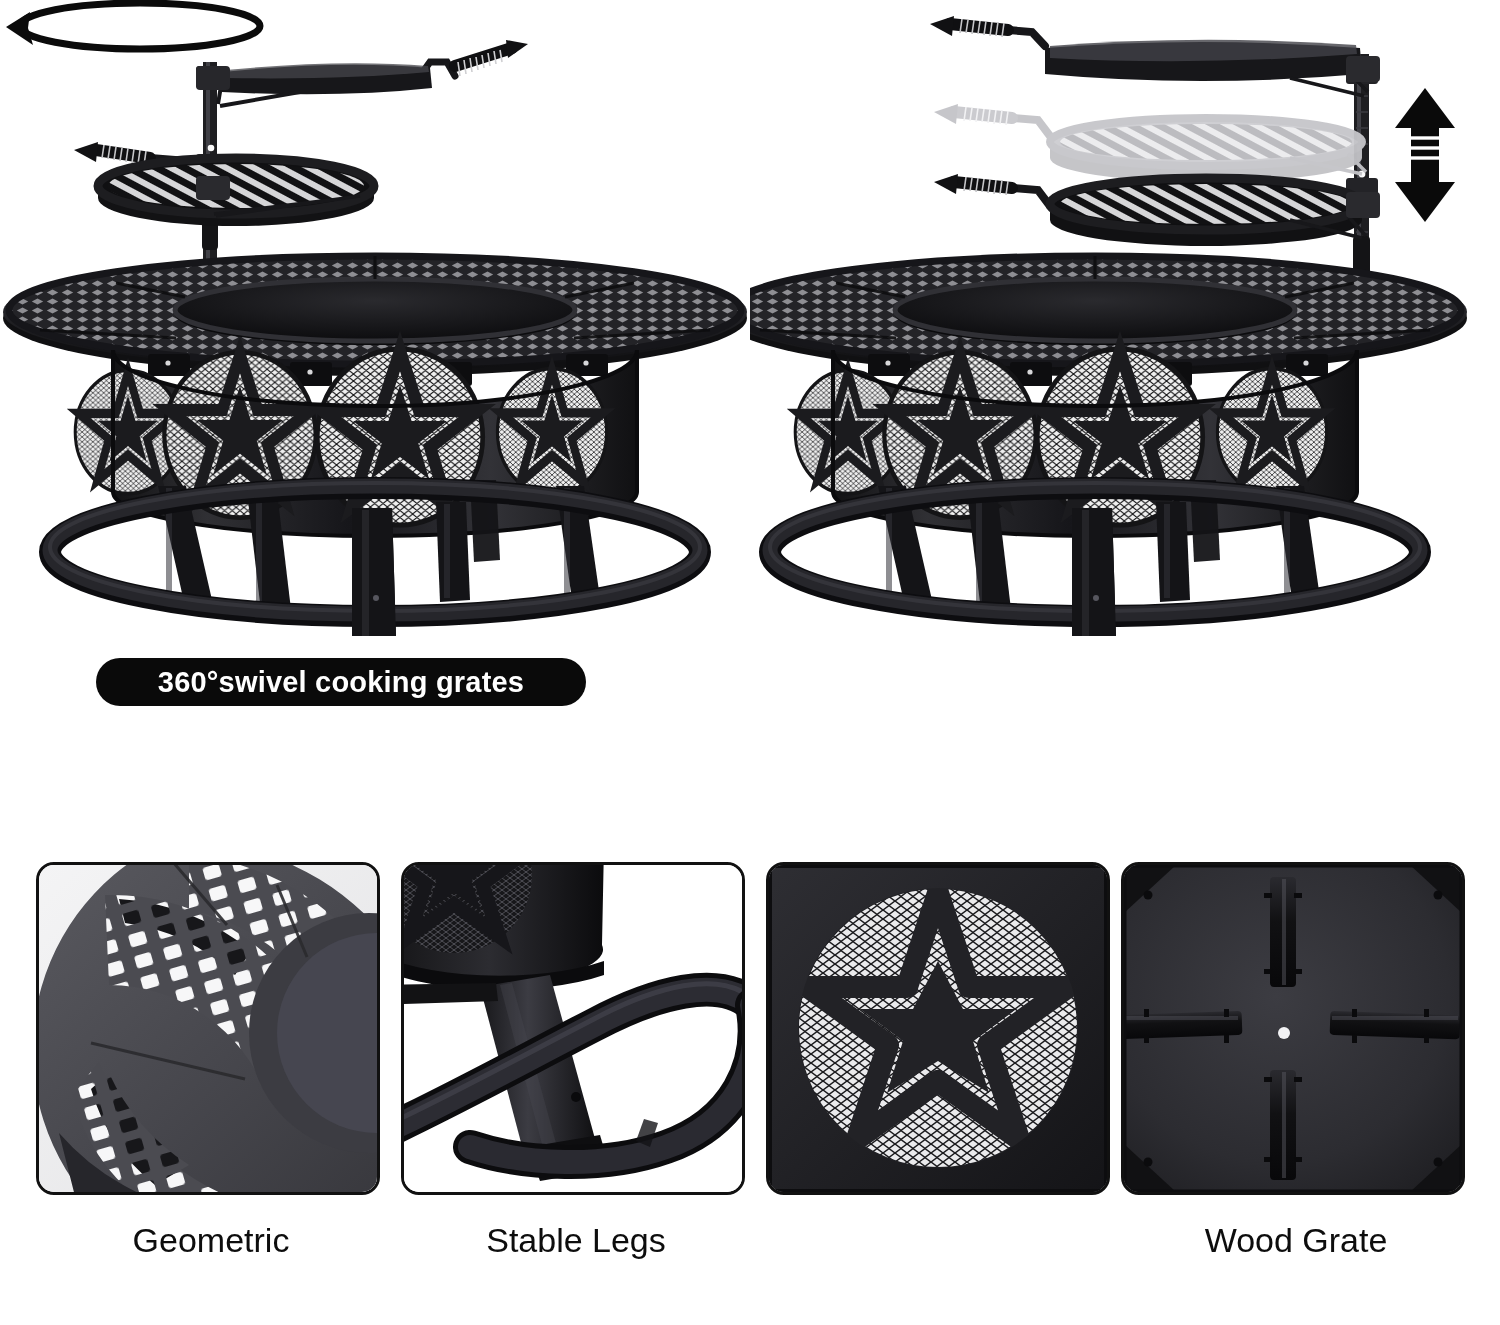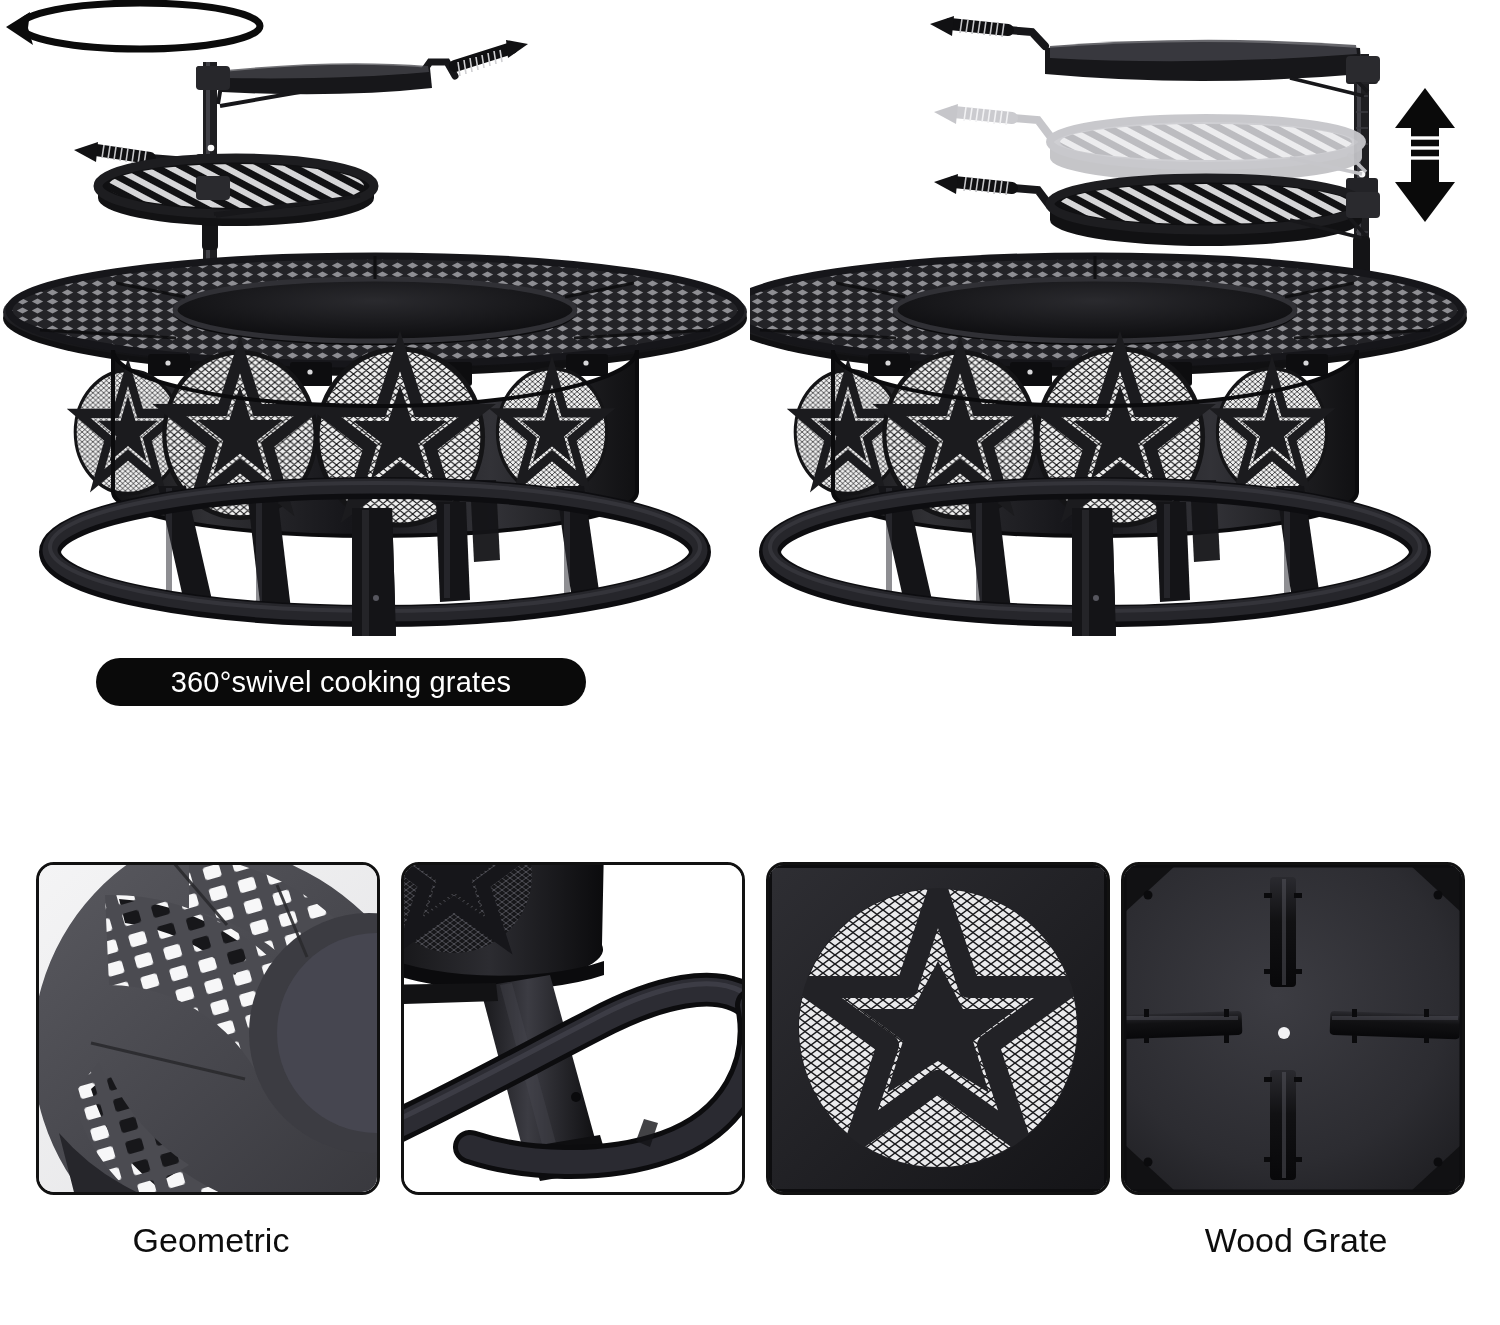--- a/index.html
+++ b/index.html
@@ -5,21 +5,21 @@
   * { box-sizing: border-box; margin: 0; padding: 0; }
   html, body {
     width: 1500px; height: 1325px;
     background: #ffffff;
     font-family: "Liberation Sans", sans-serif;
     overflow: hidden;
   }
   .page { position: relative; width: 1500px; height: 1325px; background: #fff; }
 
   
-  .hero { position: absolute; left: 0; top: 0; width: 1500px; height: 730px; }
+  .hero { position: absolute; left: 0; top: 0; width: 1500px; height: 730px; font-weight: bold; }
   .panel { position: absolute; top: 0; width: 750px; height: 730px; }
   .panel-left { left: 0; }
   .panel-right { left: 750px; }
 
   .stage { position: absolute; left: 0; top: 0; width: 750px; height: 640px; }
 
   
   .pill {
     position: absolute;
     height: 48px;
@@ -601,20 +601,23 @@
 
           <g>
             <path d="M348 140 C 360 200 330 258 262 282 C 200 304 120 300 66 282" fill="none" stroke="#0c0c0e" stroke-width="34" stroke-linecap="round"></path>
             <path d="M348 140 C 360 200 330 258 262 282 C 200 304 120 300 66 282" fill="none" stroke="#2a2a31" stroke-width="24" stroke-linecap="round"></path>
           </g>
 
           <path d="M232 276 L240 254 L254 258 L246 282 Z" fill="#131316" opacity=".8"></path>
 
           <circle cx="172" cy="232" r="5" fill="#0a0a0c"></circle>
         </svg>
+      </div>
+      <div class="thumb-caption">
+        <span>Stable Legs</span>
       </div>
     </div>
 
     <div class="thumb-cell">
       <div class="thumb-frame">
         <svg width="338" height="327" viewBox="0 0 338 327">
           <defs>
             <linearGradient id="amPanel" x1="0" y1="0" x2="1" y2="1">
               <stop offset="0" stop-color="#2e2e33"></stop>
               <stop offset="0.5" stop-color="#212125"></stop>

